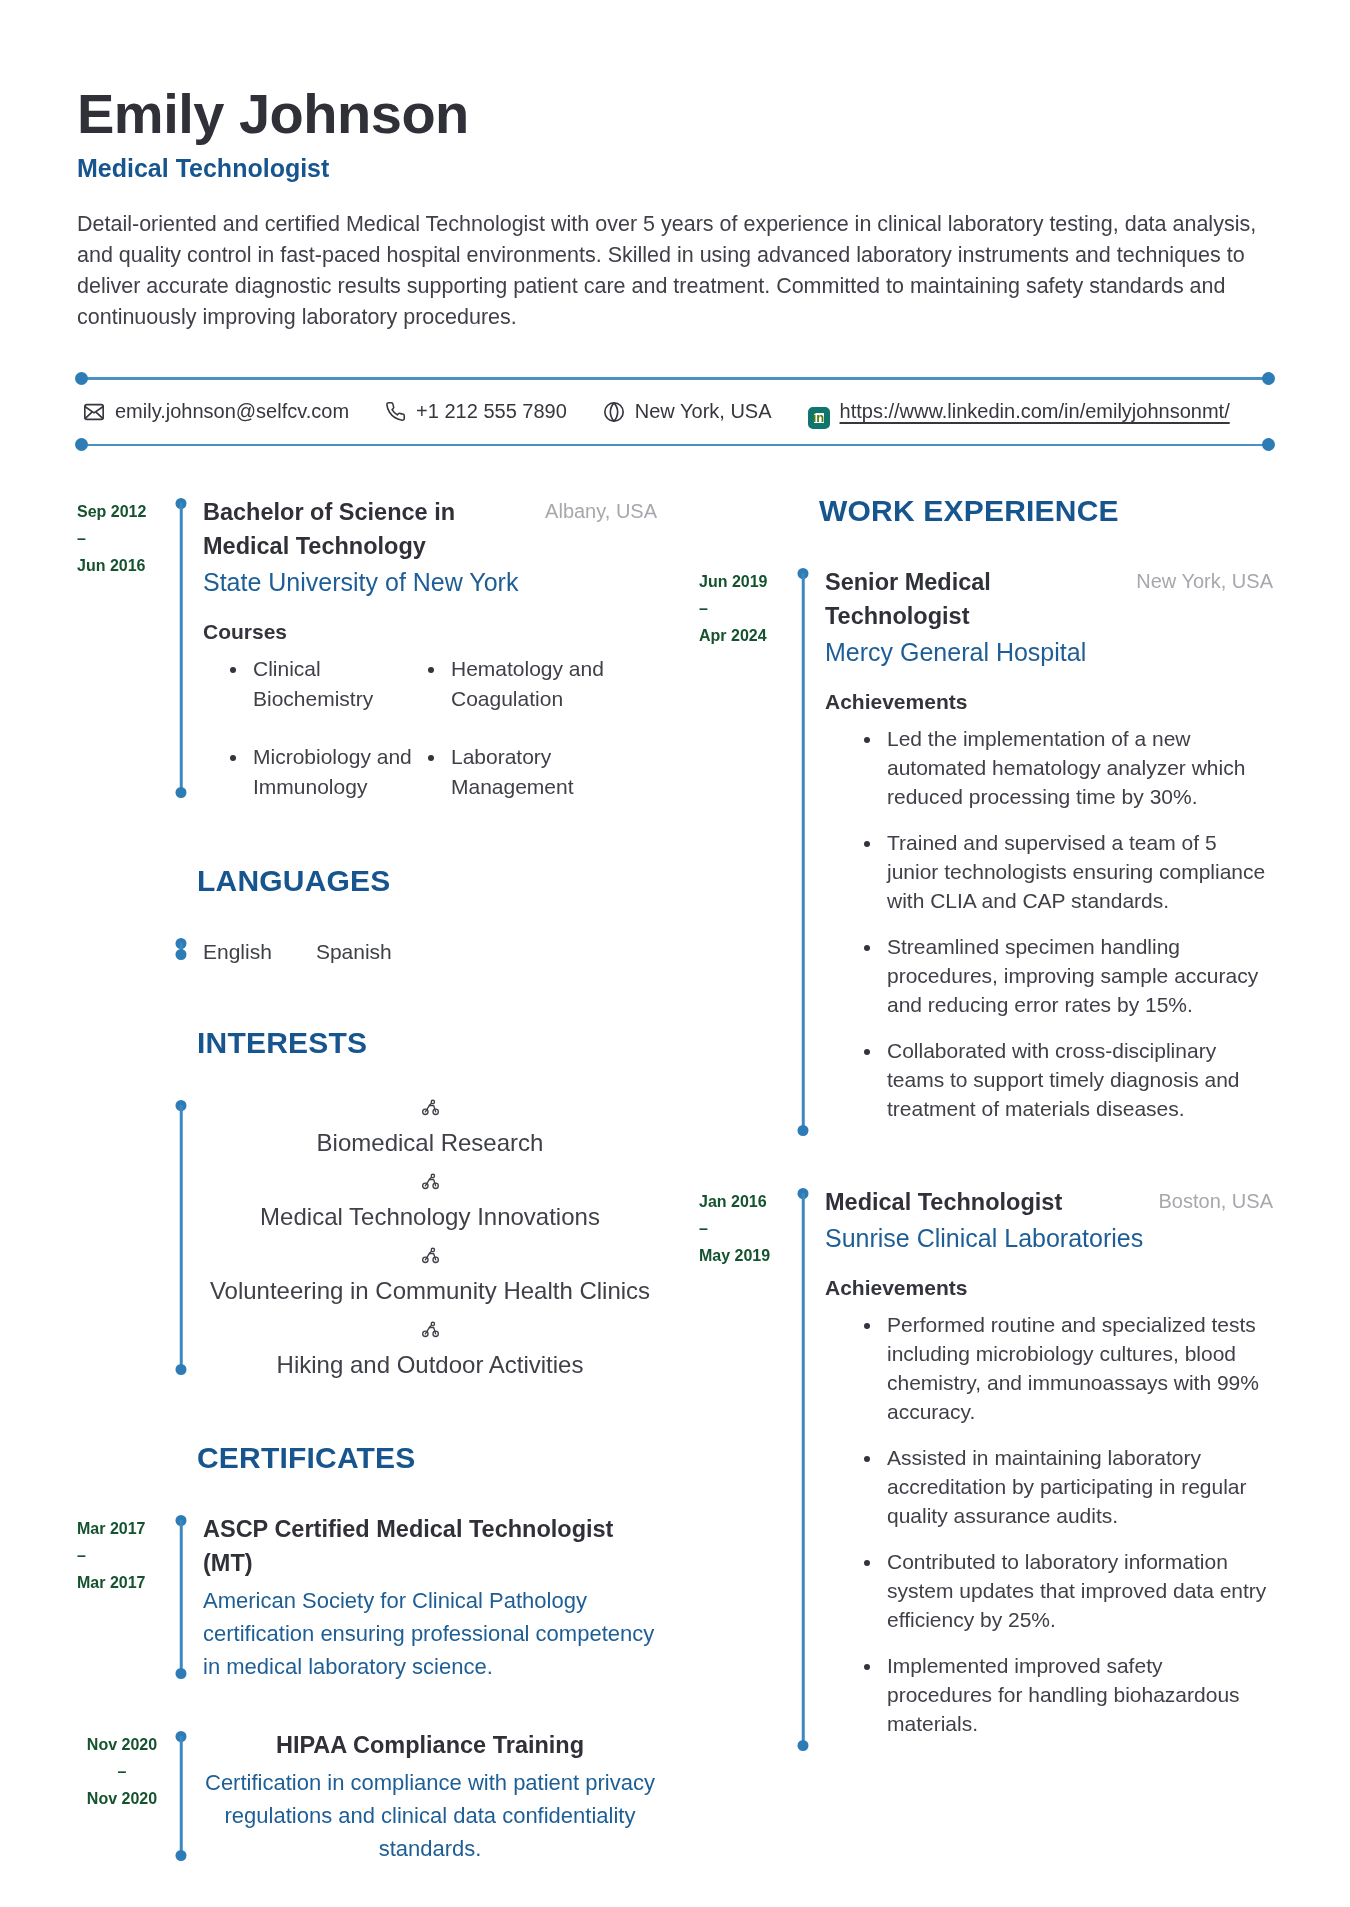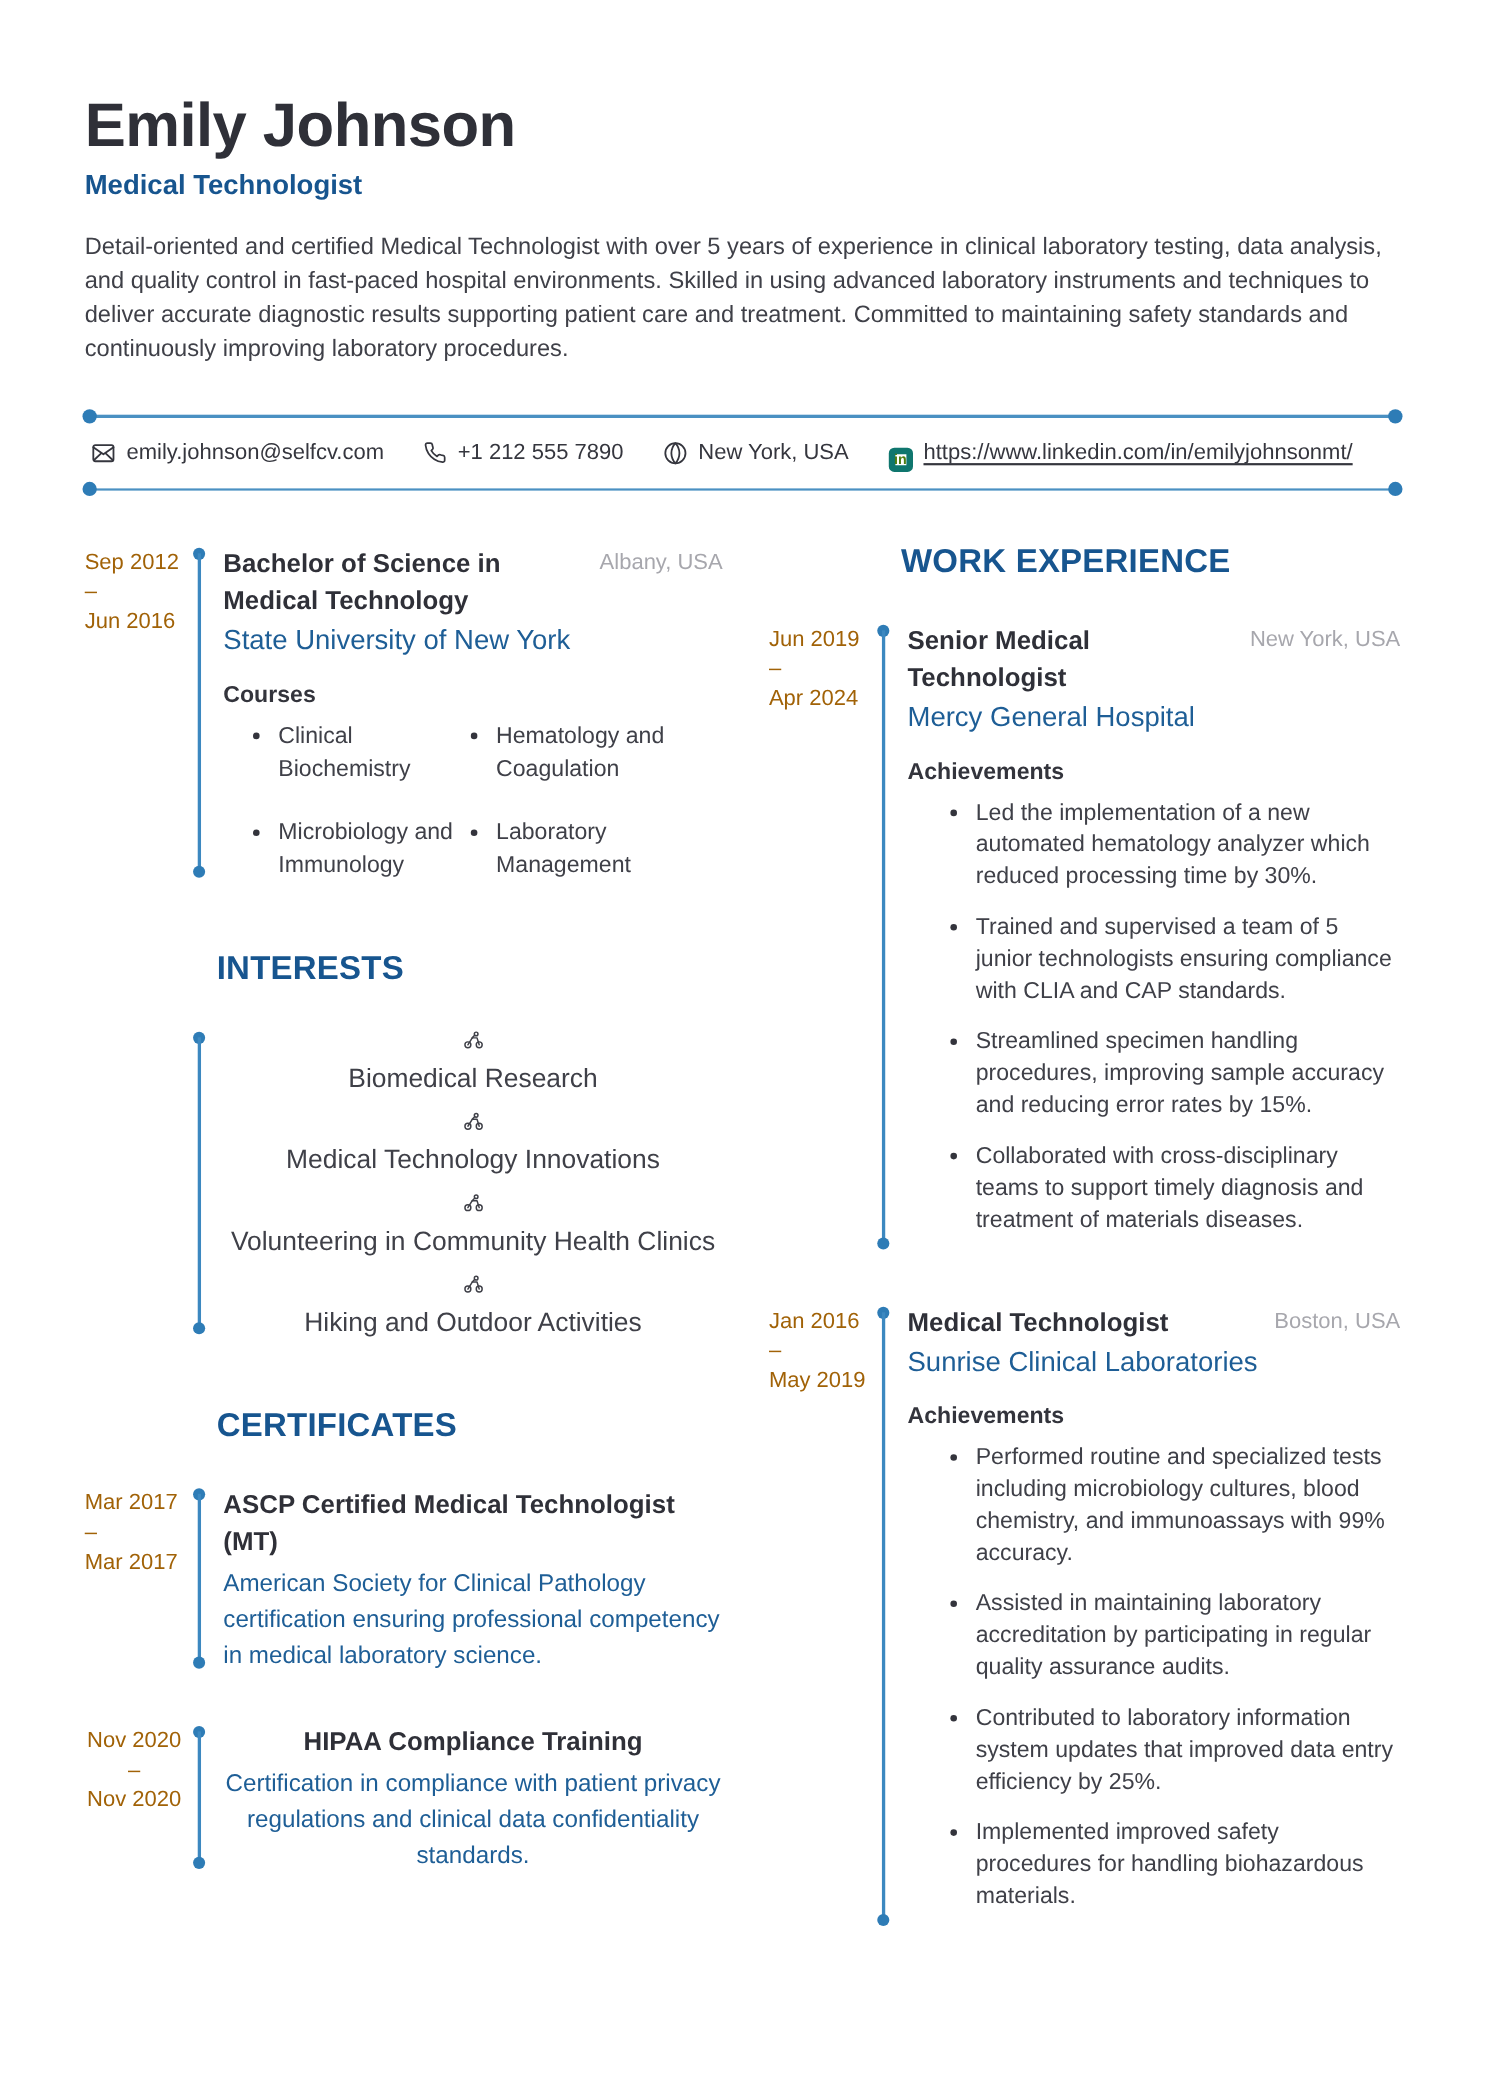--- a/index.html
+++ b/index.html
@@ -23,21 +23,21 @@
   .citem svg { flex: none; stroke: #35363E; }
   .li-badge { display: inline-flex; align-items: center; justify-content: center; width: 22px; height: 22px;
     border: 6px solid #0f766e; border-radius: 5px; font-size: 13px; font-weight: 700; color:#4d7c0f;margin-top:12px; }
   .citem .u { text-decoration: underline; text-underline-offset: 4px; }
   
   .main { display: grid; grid-template-columns: 580px 1fr; column-gap: 42px; margin-top: 48px; }
   .section { margin-bottom: 62px; }
   .section-title { font-size: 30px; font-weight: 800; color: #17558F; letter-spacing: 0.2px; margin: 0 0 36px 120px; }
   
   .entry { display: flex; align-items: stretch; margin-bottom: 44px; }
-  .dates { flex: none; width: 90px; font-size: 20px; line-height: 27px; color: #a16207; padding-top: 4px; }
+  .dates { flex: none; width: 90px; font-size: 16px; line-height: 27px; color: #14532d; padding-top: 4px; font-weight: bold; }
   .dates span { display: block; }
   .timeline { flex: none; width: 12px; margin: 4px 16px 4px 8px; position: relative; }
   .timeline .line { position: absolute; left: 50%; top: 5px; bottom: 5px; width: 2.5px; transform: translateX(-50%); background: #3C88C0; }
   .timeline .dot { position: absolute; left: 50%; transform: translateX(-50%); width: 11px; height: 11px; border-radius: 50%; background: #2E7CB6; }
   .timeline .dot.t { top: 0; } .timeline .dot.b { bottom: 0; }
   .ebody { flex: 1; min-width: 0; padding-top: 1px; }
   .title-row { display: flex; justify-content: space-between; align-items: flex-start; }
   .etitle { font-size: 23.5px; font-weight: 800; color: #2F3038; line-height: 34px; }
   .loc { flex: none; margin-left: 14px; font-size: 20px; color: #A7A7AD; padding-top: 5px; white-space: nowrap; }
   .esub { font-size: 25px; color: #1E5E96; line-height: 32px; margin-top: 3px; }
@@ -133,20 +133,35 @@
             <ul class="courses">
               <li>Clinical Biochemistry</li>
               <li>Hematology and Coagulation</li>
               <li>Microbiology and Immunology</li>
               <li>Laboratory Management</li>
             </ul>
           </div>
         </div>
       </div>
 
+      <div class="section">
+        <h2 class="section-title">LANGUAGES</h2>
+        <div class="entry" style="margin-bottom:0;">
+          <div class="dates"></div>
+          <div class="timeline">
+              <span class="dot t"></span>
+              <span class="line"></span>
+              <span class="dot b"></span>
+            </div>
+          <div class="ebody lang-row">
+            <span>English</span>
+            <span>Spanish</span>
+          </div>
+        </div>
+      </div>
 
       <div class="section">
         <h2 class="section-title">INTERESTS</h2>
         <div class="entry" style="margin-bottom:0;">
           <div class="dates"></div>
           <div class="timeline">
               <span class="dot t"></span>
               <span class="line"></span>
               <span class="dot b"></span>
             </div>

